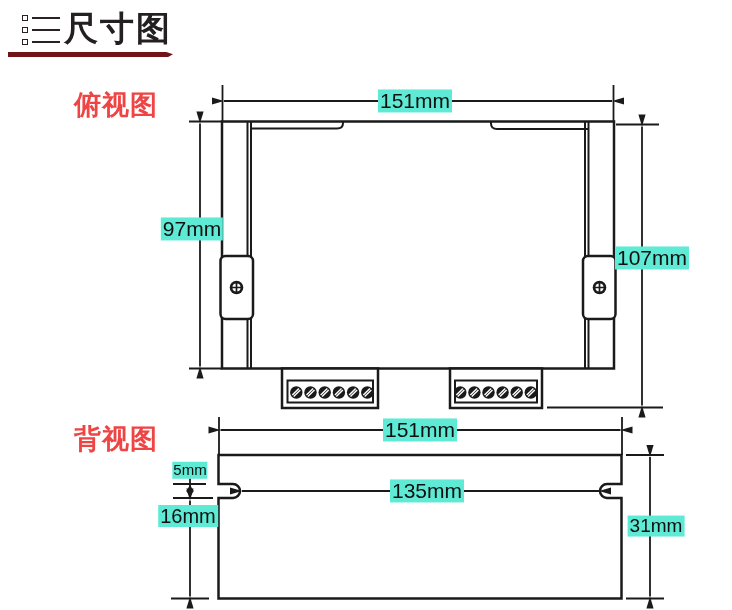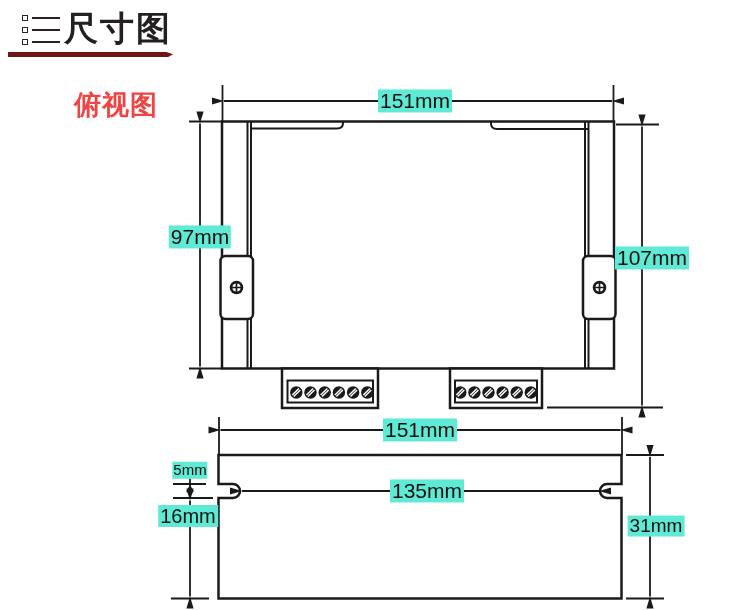--- a/index.html
+++ b/index.html
@@ -23,21 +23,21 @@
   
   svg.canvas{position:absolute;left:0;top:0;}
   .ol{fill:#ffffff;stroke:#1a1a1a;stroke-width:2.5;}
   .ln2{fill:none;stroke:#1a1a1a;stroke-width:2;}
   .dim{fill:none;stroke:#1a1a1a;stroke-width:1.8;}
   .fillk{fill:#1a1a1a;}
   
   .dim-label{position:absolute;transform:translate(-50%,-50%);background:#5eead4;
              padding:0 2px;font-size:21px;color:#0f0f0f;white-space:nowrap;line-height:1.1;}
   .dl-tv-w{left:415px;top:101px;}
-  .dl-tv-h{left:192px;top:237px;margin-left:8px;}
+  .dl-tv-h{left:192px;top:229px;}
   .dl-tv-th{left:652px;top:258px;}
   .dl-bv-w{left:420px;top:430px;}
   .dl-bv-span{left:427px;top:491px;}
   .dl-bv-slot{left:190px;top:470px;font-size:15px;padding:0 1px;text-align:right;}
   .dl-bv-16{left:188px;top:516px;font-size:20px;}
   .dl-bv-31{left:656px;top:526px;font-size:19px;}
 </style>
 </head>
 <body>
 
@@ -54,20 +54,21 @@
       </div>
     <div class="row r2">
         <span class="sq"></span>
         <span class="ln"></span>
       </div>
   </div>
   <div class="page-title">尺寸图</div>
   <div class="hdr-underline"></div>
 
   <div class="view-label top">俯视图</div>
+  <div class="view-label back">背视图</div>
 
   <svg class="canvas" width="732" height="610" viewBox="0 0 732 610">
     <defs>
       <marker id="arr" viewBox="0 0 14 10" refX="1" refY="5" markerWidth="14" markerHeight="10" orient="auto-start-reverse" markerUnits="userSpaceOnUse">
         <path d="M1,5 L13,1.4 L13,8.6 Z" fill="#1a1a1a"></path>
       </marker>
       <g id="tscrew">
         <circle r="6.2" class="fillk"></circle>
         <line x1="-4.0" y1="2.6" x2="2.6" y2="-4.0" stroke="#ffffff" stroke-width="1.4"></line>
         <line x1="-2.6" y1="4.0" x2="4.0" y2="-2.6" stroke="#ffffff" stroke-width="1.4"></line>

